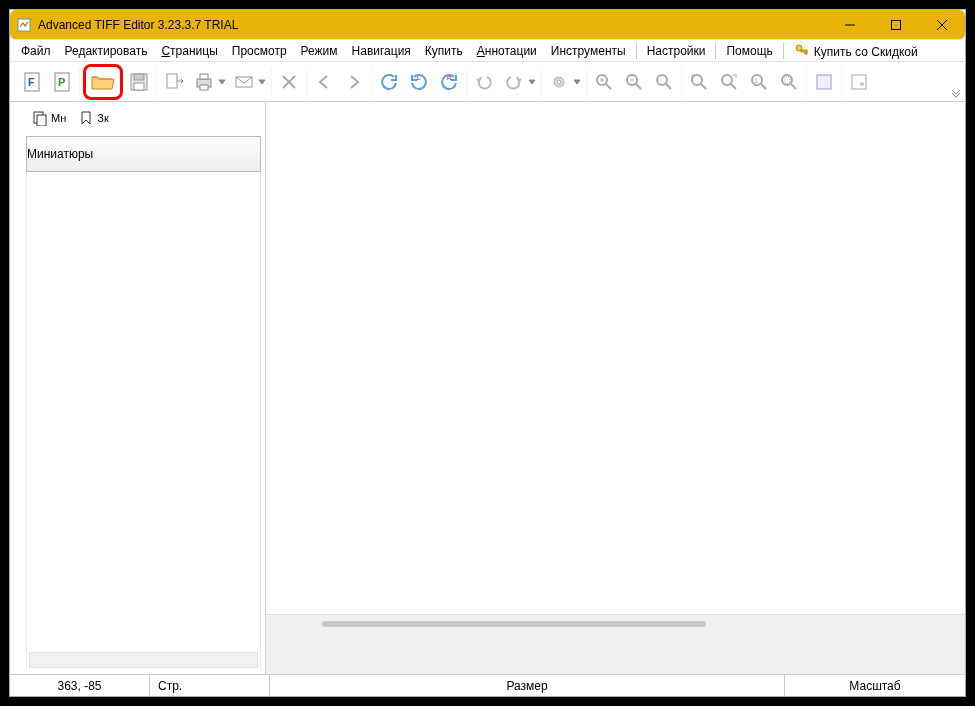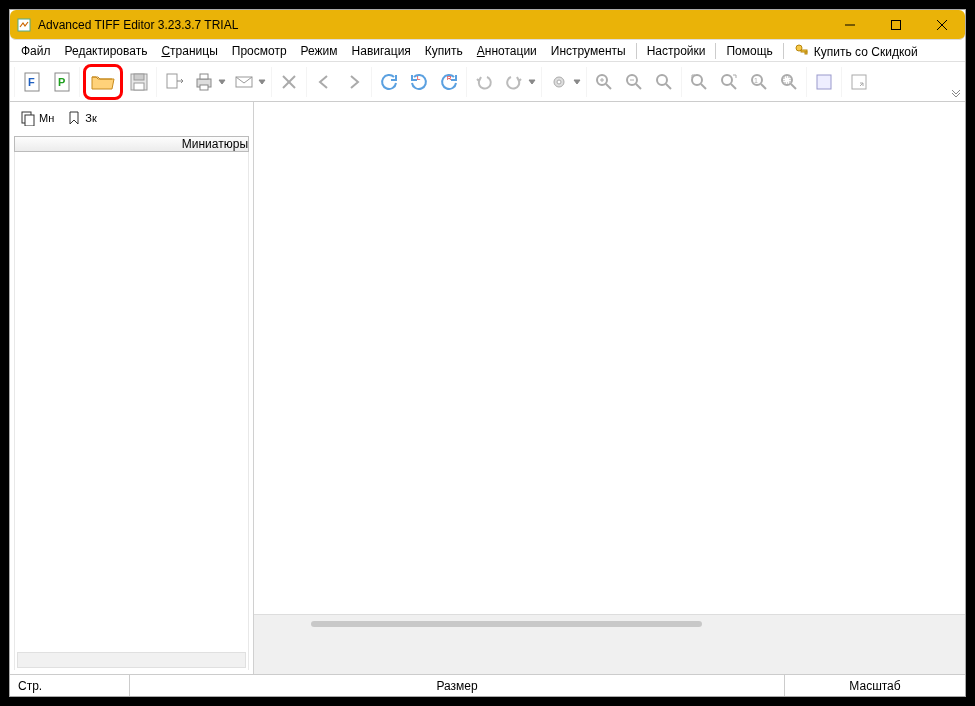--- a/index.html
+++ b/index.html
@@ -107,44 +107,45 @@
   .tb-dd svg { stroke:#888; fill:#888; }
   .tb-overflow {
     position:absolute; right:2px; top:0; bottom:0;
     width:14px; display:flex; align-items:flex-end; justify-content:center;
     padding-bottom:4px;
   }
   
   .body {
     flex:1; display:flex; min-height:0;
     background:#fff;
+    padding-left:12px;
   }
   .sidebar {
     width: 244px;
     border-right:1px solid #d0d0d0;
     display:flex; flex-direction:column;
     background:#fff;
   }
   .side-tabs {
     height: 28px;
     display:flex; align-items:center;
     gap:4px; padding:3px 6px 0 6px;
   }
   .side-tab {
     display:flex; align-items:center; gap:3px;
     padding:2px 4px;
     font-size:11px;
   }
   .side-tab svg { width:16px; height:16px; }
   .thumb-header {
     margin: 6px 4px 0 4px;
-    height: 16px;
+    height: 36px;
     border:1px solid #bbb;
     background: linear-gradient(#fdfdfd,#ececec);
-    display:flex; align-items:center; justify-content:flex-end;
+    display:flex; align-items:center; justify-content:flex-start;
     font-size:12px;
   }
   .thumb-area {
     flex:1; margin:0 4px 4px 4px;
     background:#fff;
     border-left:1px solid #e8e8e8;
     border-right:1px solid #e8e8e8;
     position:relative;
   }
   .thumb-scroll {
@@ -488,20 +489,23 @@
       </div>
       <div class="canvas-area">
         <div class="canvas-main"></div>
         <div class="canvas-bottom">
           <div class="canvas-scroll-h"></div>
         </div>
       </div>
     </div>
 
     <div class="statusbar">
+      <div class="status-cell coords">
+        <span>363, -85</span>
+      </div>
       <div class="status-cell page">
         <span>Стр.</span>
       </div>
       <div class="status-cell size">
         <span>Размер</span>
       </div>
       <div class="status-cell zoom">
         <span>Масштаб</span>
       </div>
     </div>

